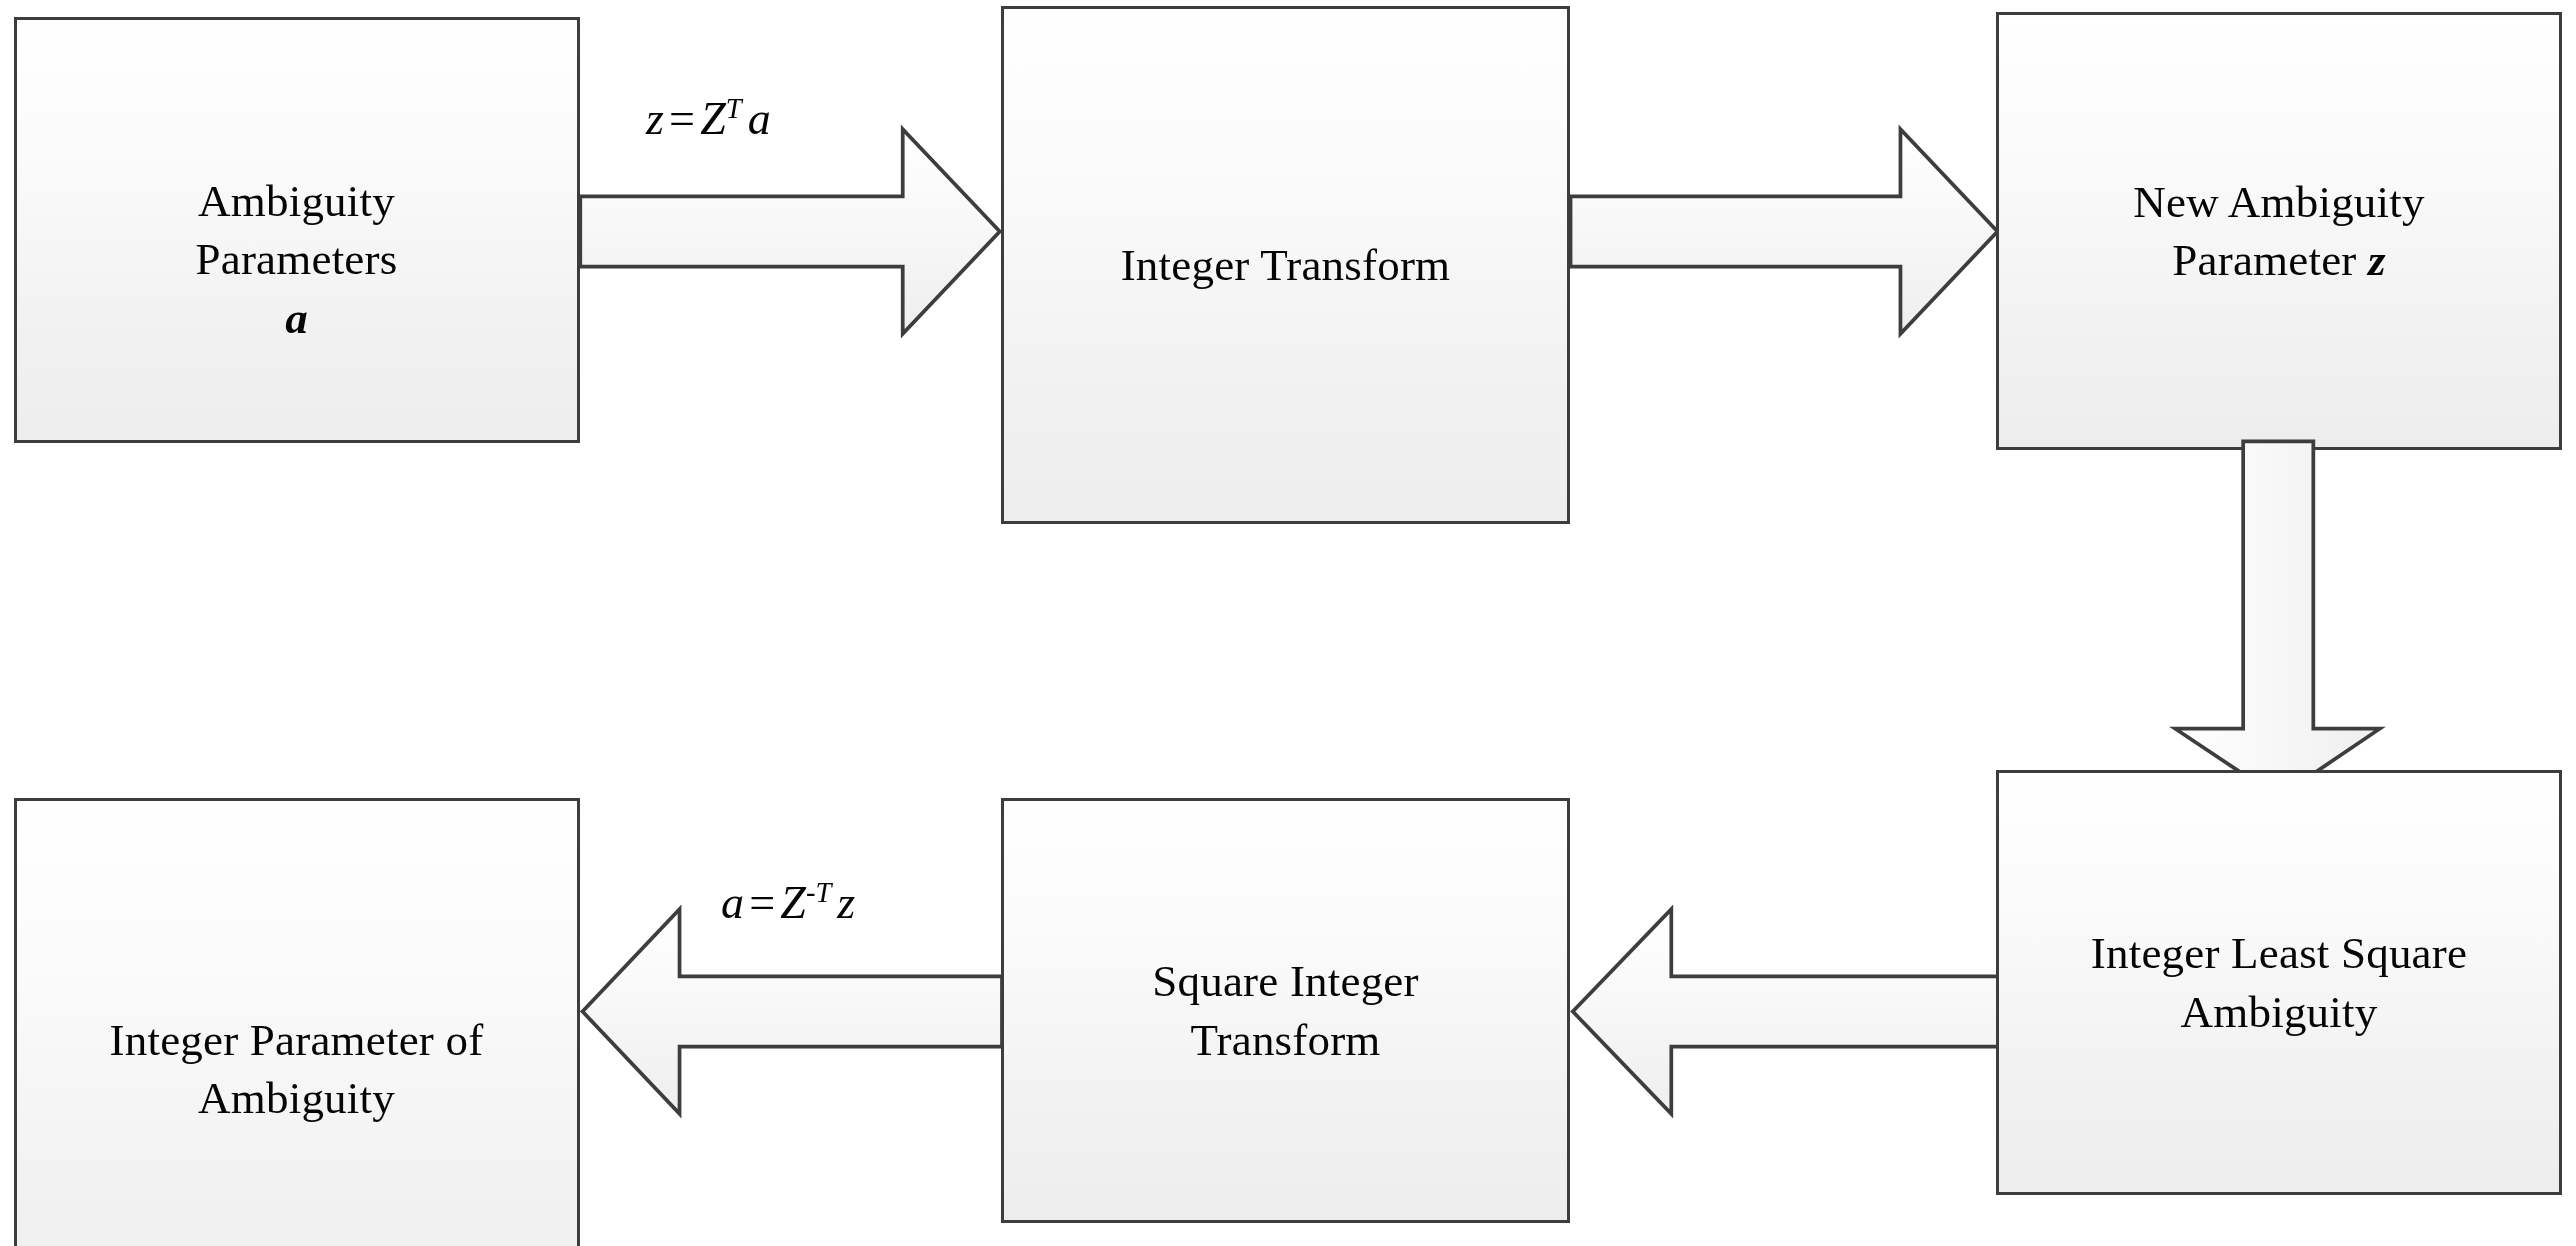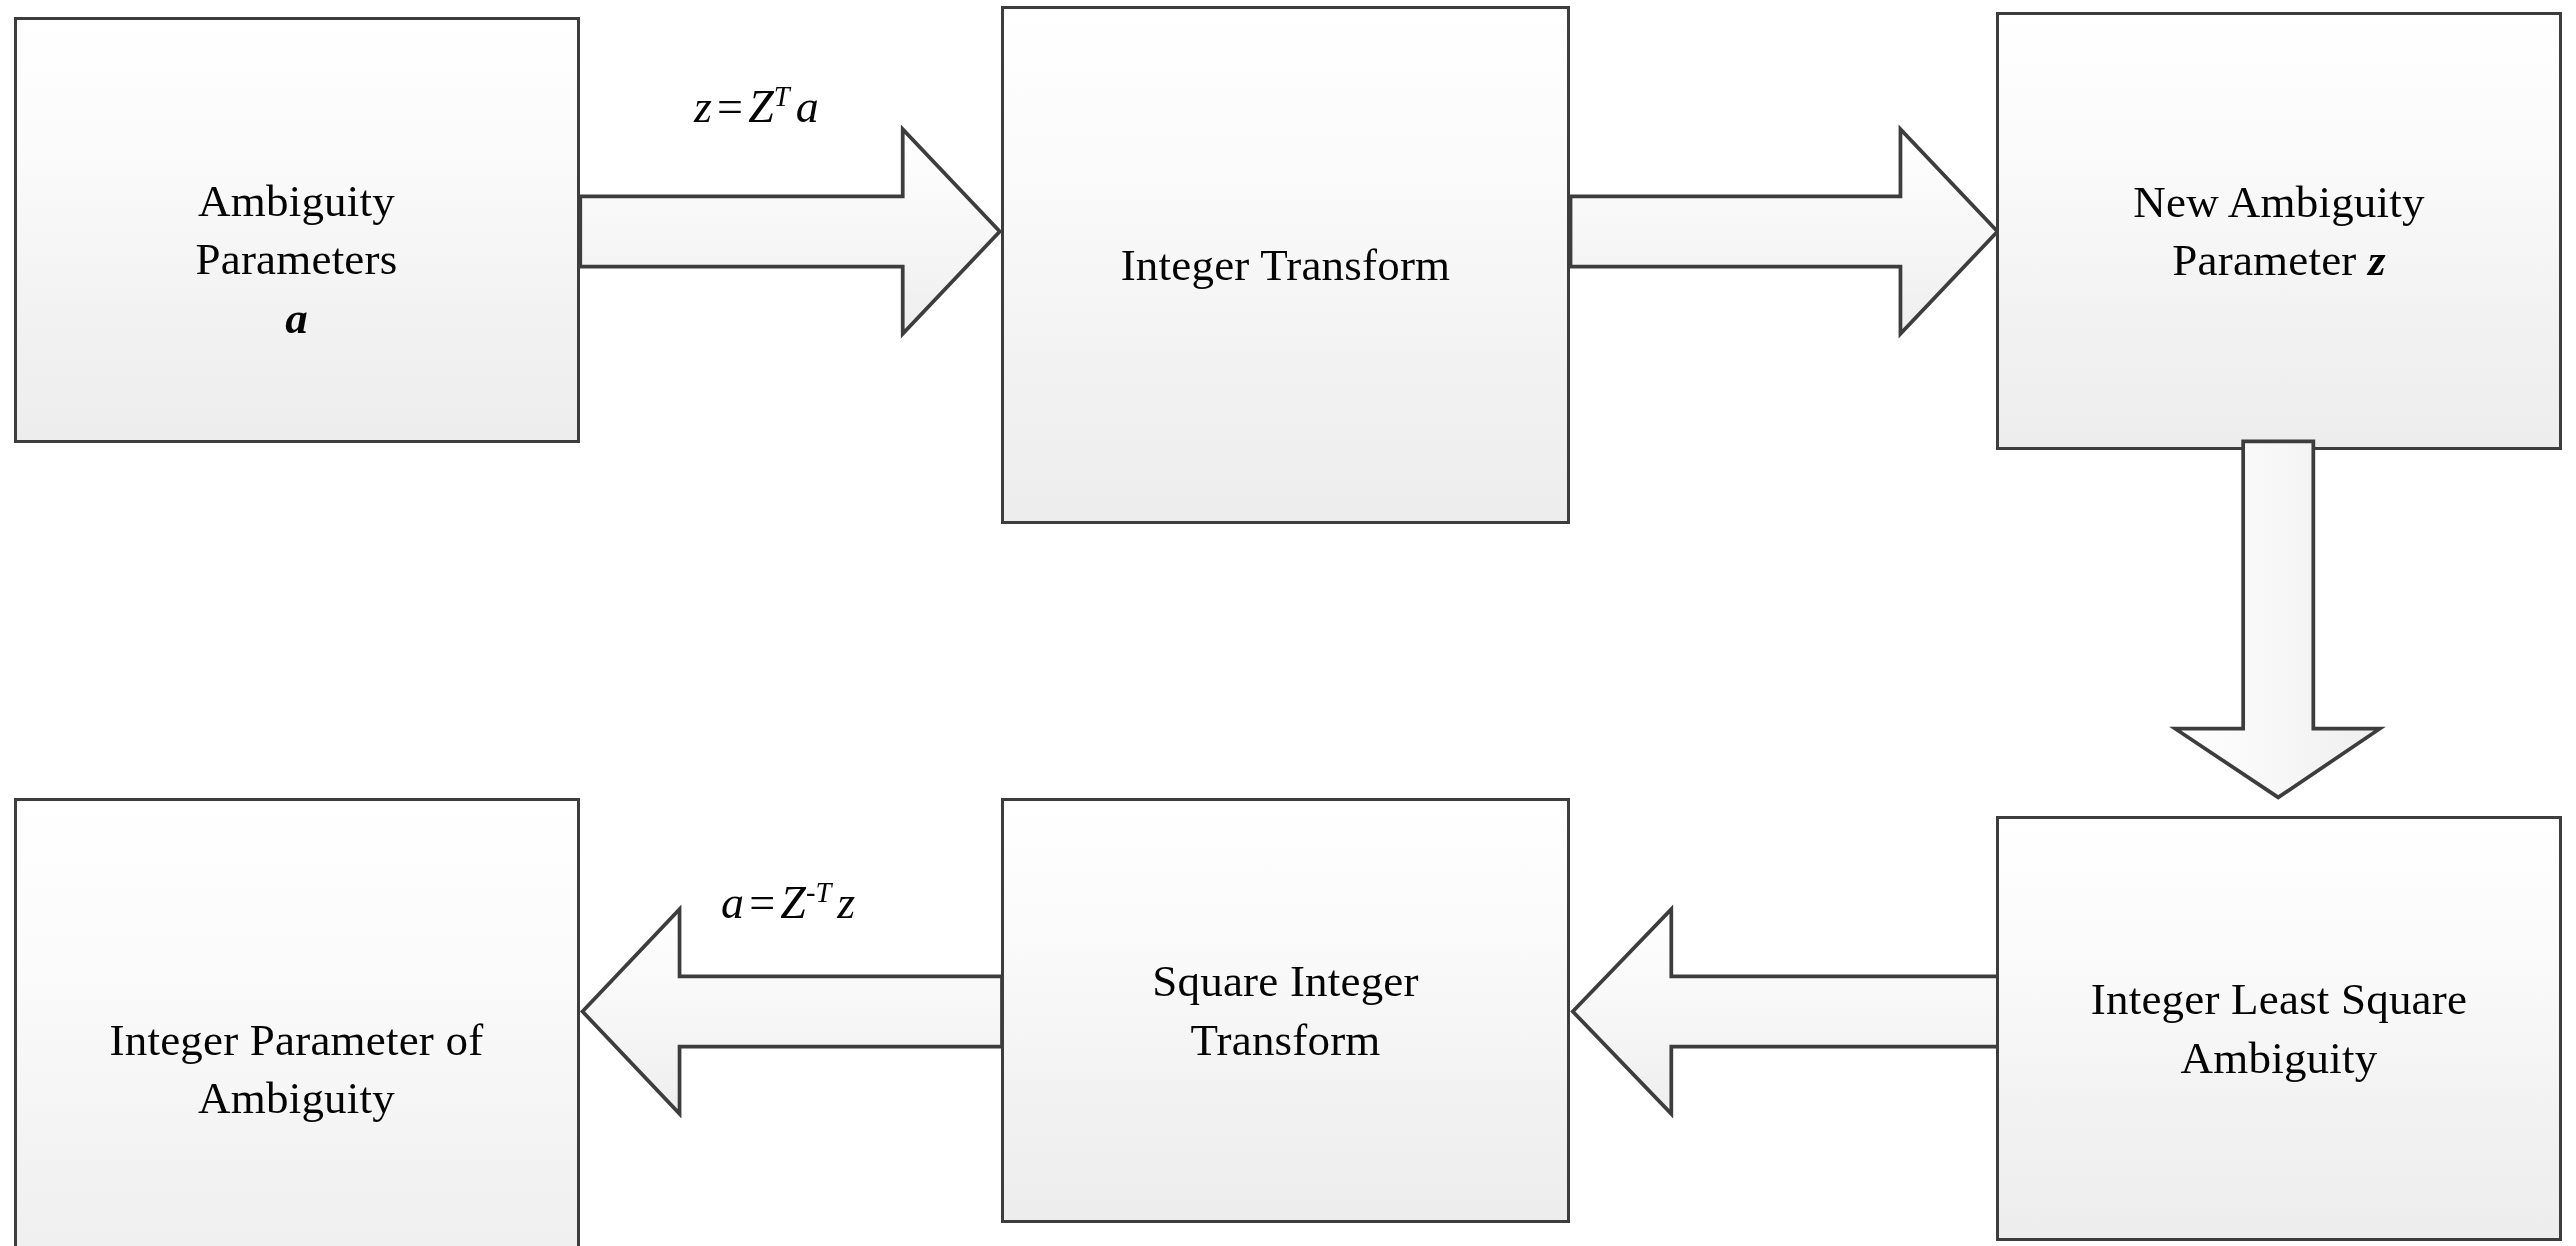--- a/index.html
+++ b/index.html
@@ -39,21 +39,21 @@
   .node .node-label .var-bold {
     font-weight: 700;
     font-style: italic;
   }
   
   #node-float        { left: 13.5px;   top: 17px;   width: 566px;  height: 426px; }
   #node-int-trans    { left: 1001px; top: 6px;    width: 569px;  height: 518px; }
   #node-new-amb      { left: 1996px; top: 12px;    width: 566px;  height: 438px; }
   #node-int-param    { left: 13.5px;   top: 798px; width: 566px;  height: 542px; }
   #node-inv-trans    { left: 1001px; top: 798px; width: 569px;  height: 425px; }
-  #node-ils          { left: 1996px; top: 816px; width: 566px;  height: 425px; }
+  #node-ils          { left: 1996px; top: 770px; width: 566px;  height: 425px; }
 
   
   .arrow-svg {
     position: absolute;
     overflow: visible;
   }
   .arrow-shape {
     fill: url(#arrowGradH);
     stroke: #3d3d3d;
     stroke-width: 5;
@@ -79,21 +79,21 @@
     font-style: normal;
     padding: 0 5.2px;
   }
   .formula sup {
     font-size: 0.62em;
     font-style: italic;
     vertical-align: super;
     line-height: 0;
   }
   .formula .sp { padding-left: 6px; }
-  #formula-forward { left: 646px;  top: 84px; margin-left: 48px; }
+  #formula-forward { left: 646px;  top: 96px; }
   #formula-inverse { left: 721px;  top: 880px; }
 </style>
 </head>
 <body>
 
 <div id="canvas">
 
   <svg width="0" height="0" style="position:absolute;">
     <defs>
       <linearGradient id="arrowGradH" x1="0" y1="0" x2="0" y2="1">

